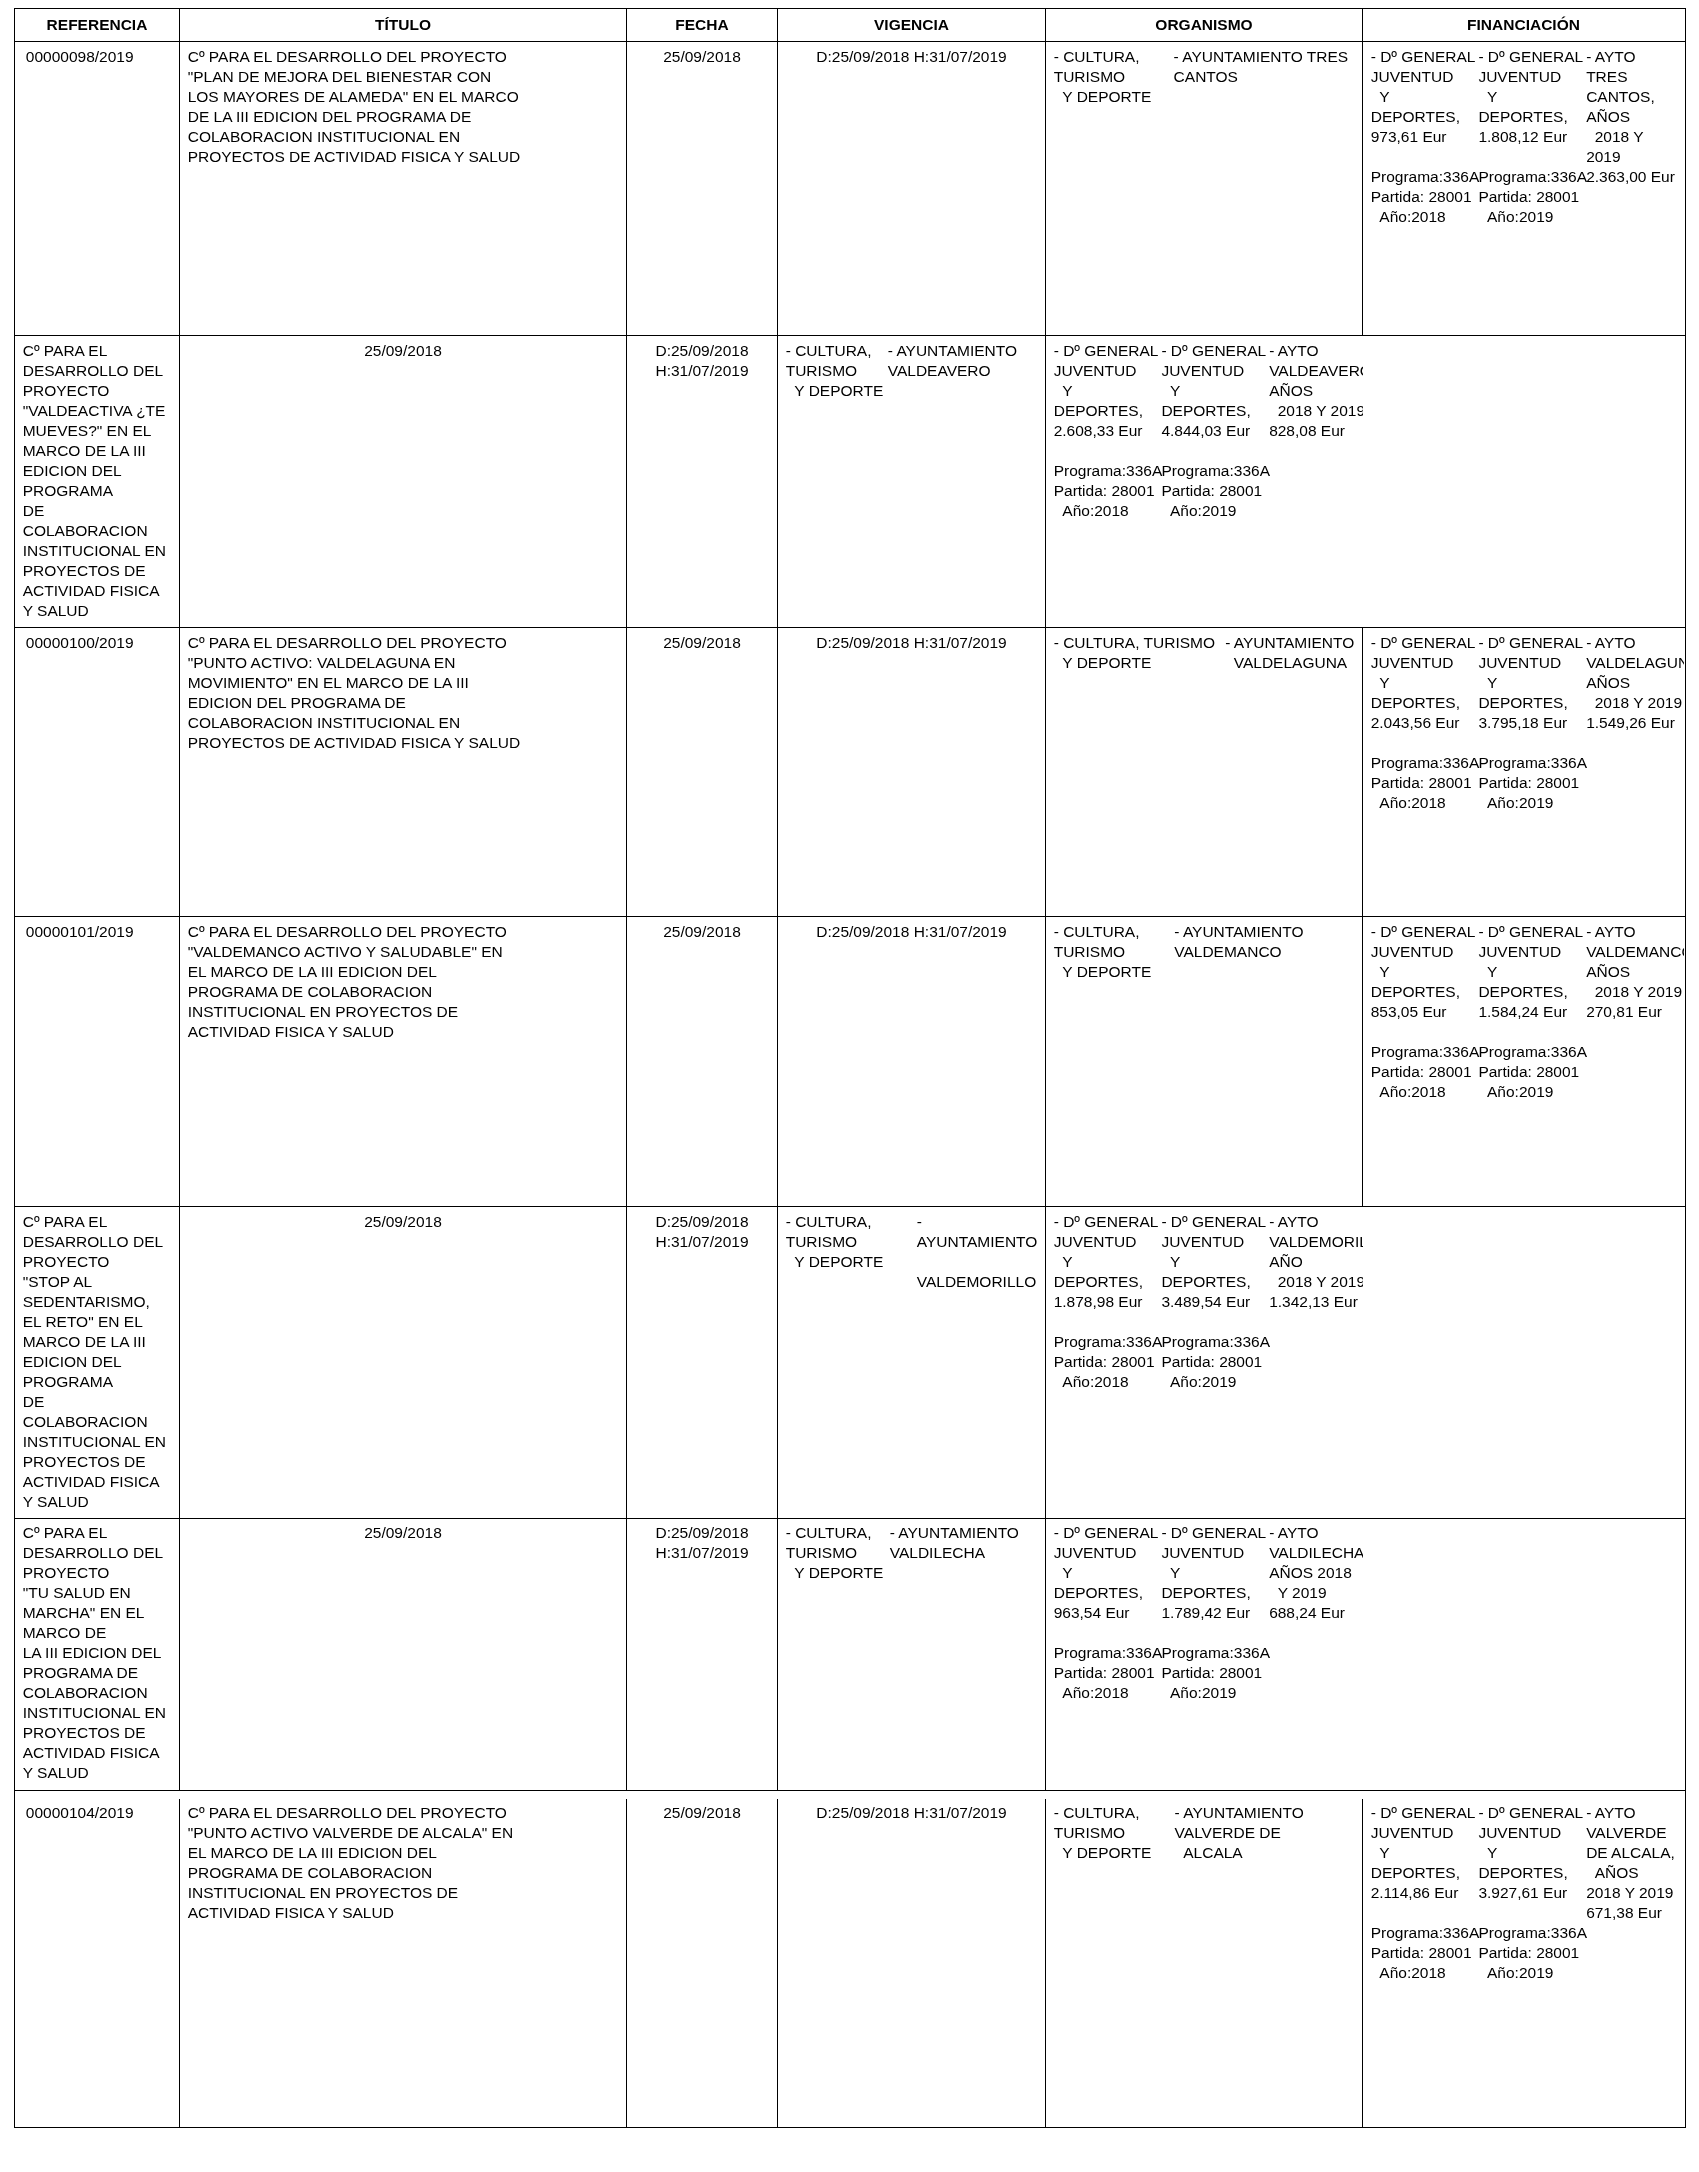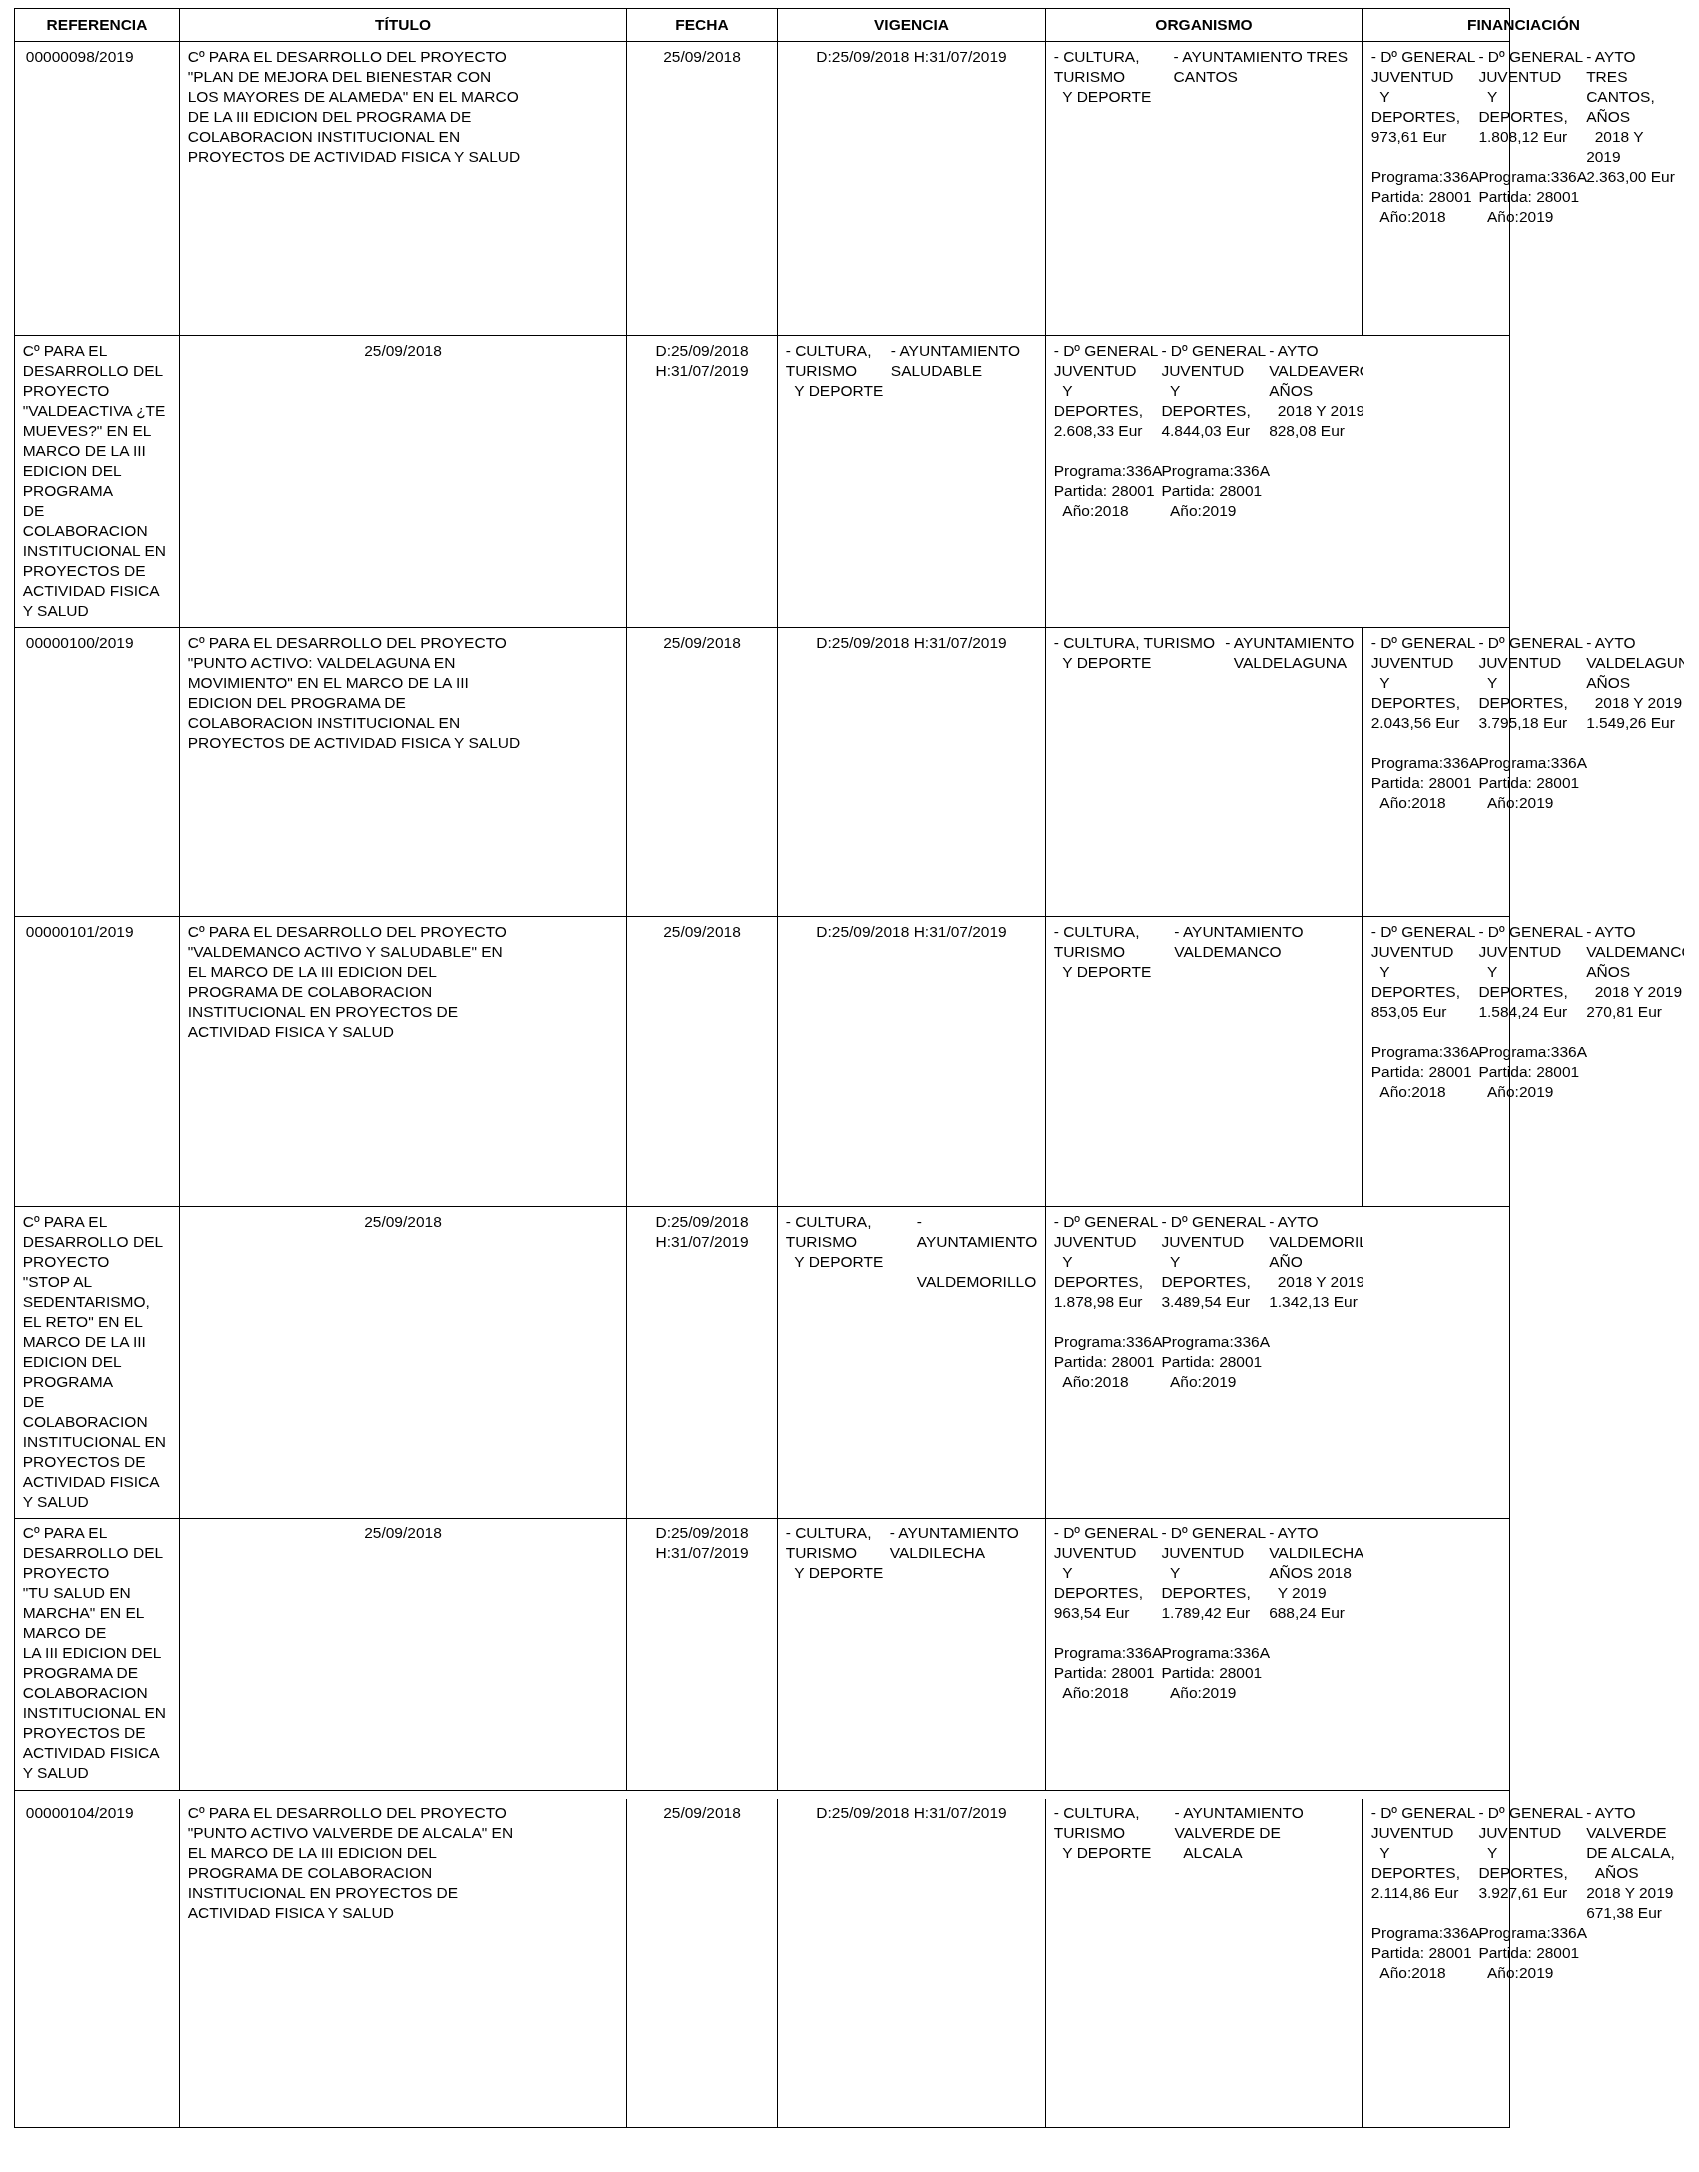--- a/index.html
+++ b/index.html
@@ -8,21 +8,21 @@
     width: 1700px;
     height: 2172px;
     position: relative;
     font-family: "Liberation Sans", sans-serif;
     color: #000000;
   }
   .doc-table {
     position: absolute;
     left: 14px;
     top: 7.7px;
-    width: 1496px;
+    width: 1672px;
     border: 1.5px solid #000000;
     background: #ffffff;
   }
   .trow {
     display: grid;
     grid-template-columns: 165px 447px 151px 268px 317px 321px;
     border-bottom: 1.5px solid #000000;
   }
   .trow:last-child { border-bottom: none; margin-top: 8px; }
   .cell {
@@ -100,21 +100,21 @@
     <div class="cell pre">Cº PARA EL DESARROLLO DEL PROYECTO
 "VALDEACTIVA ¿TE MUEVES?" EN EL
 MARCO DE LA III EDICION DEL PROGRAMA
 DE COLABORACION INSTITUCIONAL EN
 PROYECTOS DE ACTIVIDAD FISICA Y SALUD</div>
     <div class="cell c-fec">25/09/2018</div>
     <div class="cell c-vig">D:25/09/2018 H:31/07/2019</div>
     <div class="cell c-org">
       <div class="pre">- CULTURA, TURISMO
   Y DEPORTE</div>
-      <div class="pre org-bottom">- AYUNTAMIENTO SALUDABLE</div>
+      <div class="pre org-bottom">- AYUNTAMIENTO VALDEAVERO</div>
     </div>
     <div class="cell c-fin">
       <div class="pre">- Dº GENERAL JUVENTUD
   Y DEPORTES, 2.608,33 Eur
   Programa:336A  Partida: 28001
   Año:2018</div>
       <div class="pre">- Dº GENERAL JUVENTUD
   Y DEPORTES, 4.844,03 Eur
   Programa:336A  Partida: 28001
   Año:2019</div>

